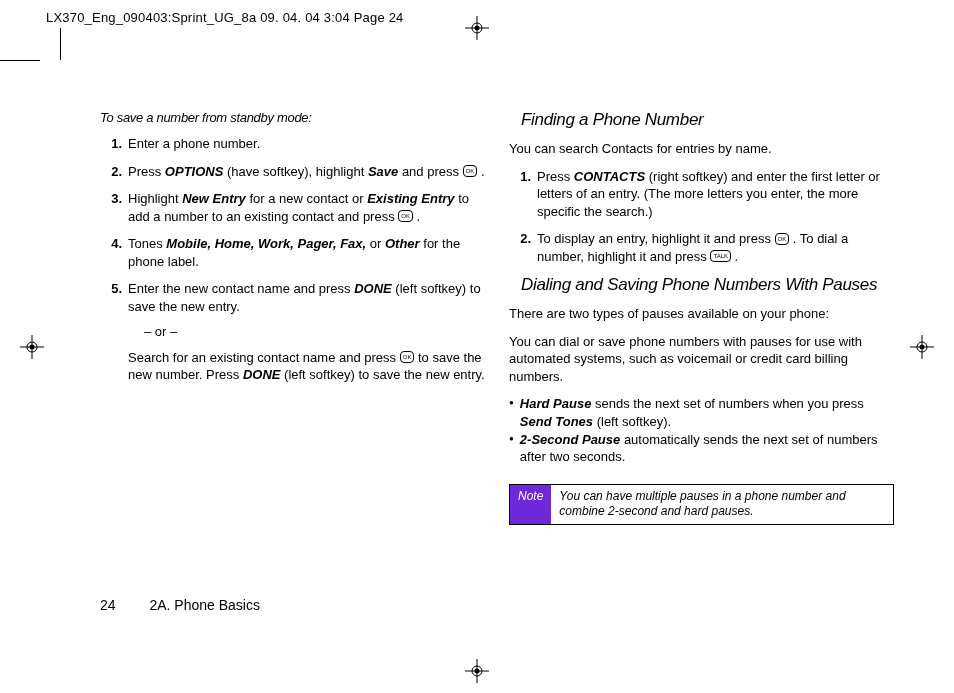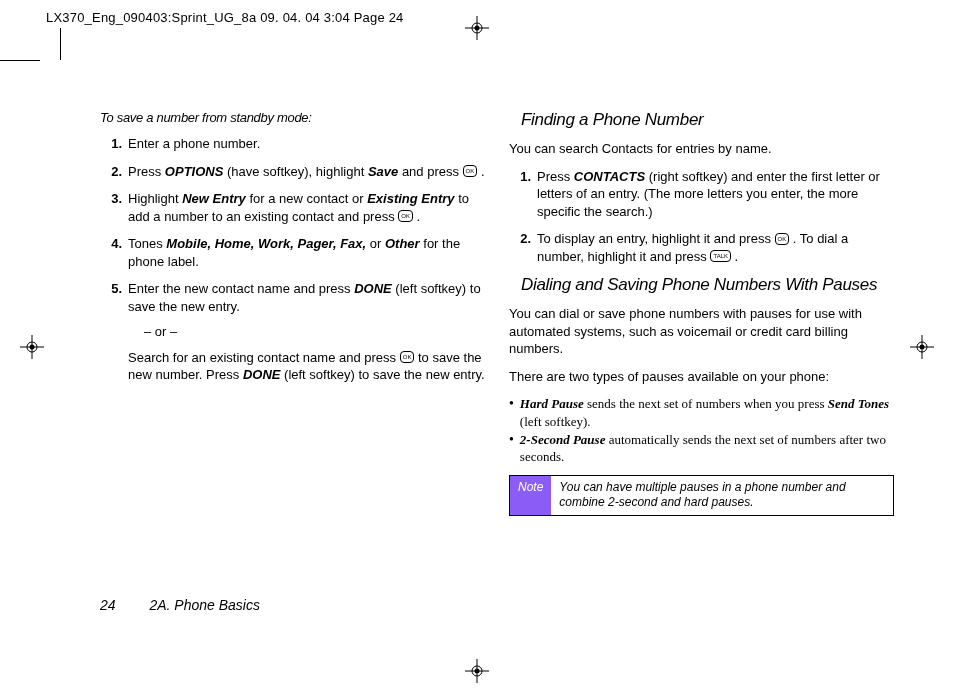--- a/index.html
+++ b/index.html
@@ -38,33 +38,33 @@
   }
   .col { flex:1; }
   .sect-intro { font-style:italic; margin-bottom:10px; letter-spacing:-0.3px;}
   ol.steps { list-style:none; padding:0; margin:0;}
   ol.steps > li { display:flex; margin-bottom:10px; line-height:1.35;}
   ol.steps > li > .num { font-weight:bold; width:22px; flex-shrink:0; text-align:right; padding-right:6px;}
   ol.steps > li > .body { flex:1;}
   .bi { font-weight:bold; font-style:italic;}
   .heading { font-style:italic; font-size:17px; margin:0 0 10px 12px; letter-spacing:-0.3px;}
   .para { line-height:1.35; margin-bottom:10px;}
-  ul.bul { list-style:none; padding:0; margin:0 0 9px 0;font-family:Liberation Serif, serif;}
+  ul.bul { list-style:none; padding:0; margin:0 0 18px 0;}
   ul.bul > li { display:flex; line-height:1.35;}
   ul.bul > li::before { content:"●"; font-size:8px; padding-right:6px; padding-top:3px;}
   .ok-icon, .talk-icon {
     display:inline-block; vertical-align:middle;
     border:1px solid #000; border-radius:4px;
     height:10px; line-height:10px; font-size:6px;
     padding:0 2px; position:relative; top:-1px;
   }
   .note-box { border:1px solid #000; display:flex; margin-top:8px; font-size:12px;}
-  .note-label { background:#8b5cf6; color:#fff; font-style:italic; padding:4px 8px; flex-shrink:0;}
+  .note-label { background:#6d28d9; color:#fff; font-style:italic; padding:4px 8px; flex-shrink:0;}
   .note-text { font-style:italic; padding:4px 8px; line-height:1.3;}
-  .footer { position:absolute; bottom:80px; left:100px; font-style:italic; font-size:14px;}
+  .footer { position:absolute; bottom:80px; left:100px; font-size:14px;}
   .footer .pn { margin-right:30px;}
   .sub { margin-top:8px;}
   .or { margin:8px 16px;}
 </style>
 </head>
 <body>
 
 <div class="header-line">LX370_Eng_090403:Sprint_UG_8a  09. 04. 04      3:04   Page 24</div>
 
 <div class="crop-mark-tl-h"></div>
@@ -141,22 +141,22 @@
       <li>
           <span class="num">1.</span>
           <span class="body"><span>Press </span><span class="bi">CONTACTS</span><span> (right softkey) and enter the first letter or letters of an entry. (The more letters you enter, the more specific the search.)</span></span>
         </li>
       <li>
           <span class="num">2.</span>
           <span class="body"><span>To display an entry, highlight it and press </span><span class="ok-icon">OK</span><span> . To dial a number, highlight it and press </span><span class="talk-icon">TALK</span><span> .</span></span>
         </li>
     </ol>
     <div class="heading">Dialing and Saving Phone Numbers With Pauses</div>
+    <div class="para">There are two types of pauses available on your phone:</div>
     <div class="para">You can dial or save phone numbers with pauses for use with automated systems, such as voicemail or credit card billing numbers.</div>
-    <div class="para">There are two types of pauses available on your phone:</div>
     <ul class="bul">
       <li>
           <span><span class="bi">Hard Pause</span><span> sends the next set of numbers when you press </span><span class="bi">Send Tones</span><span> (left softkey).</span></span>
         </li>
       <li>
           <span><span class="bi">2-Second Pause</span><span> automatically sends the next set of numbers after two seconds.</span></span>
         </li>
     </ul>
     <div class="note-box">
       <div class="note-label">Note</div>

